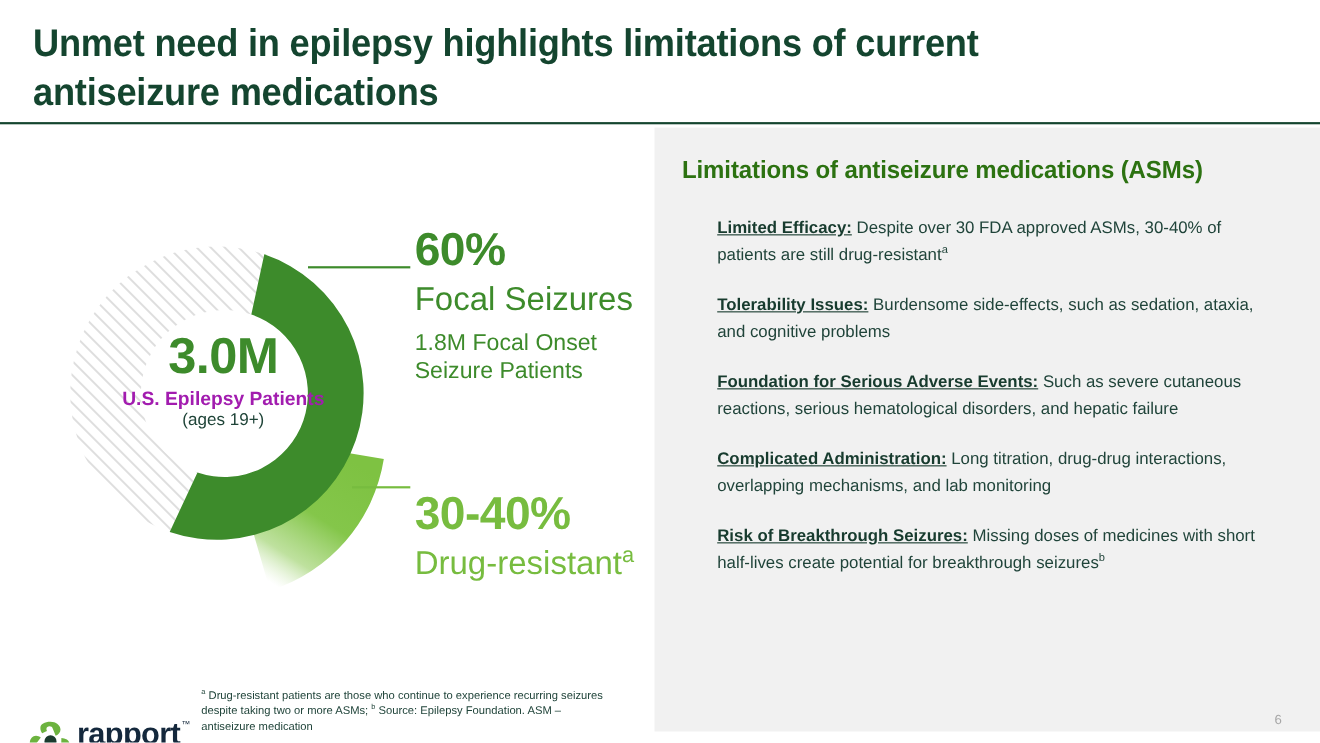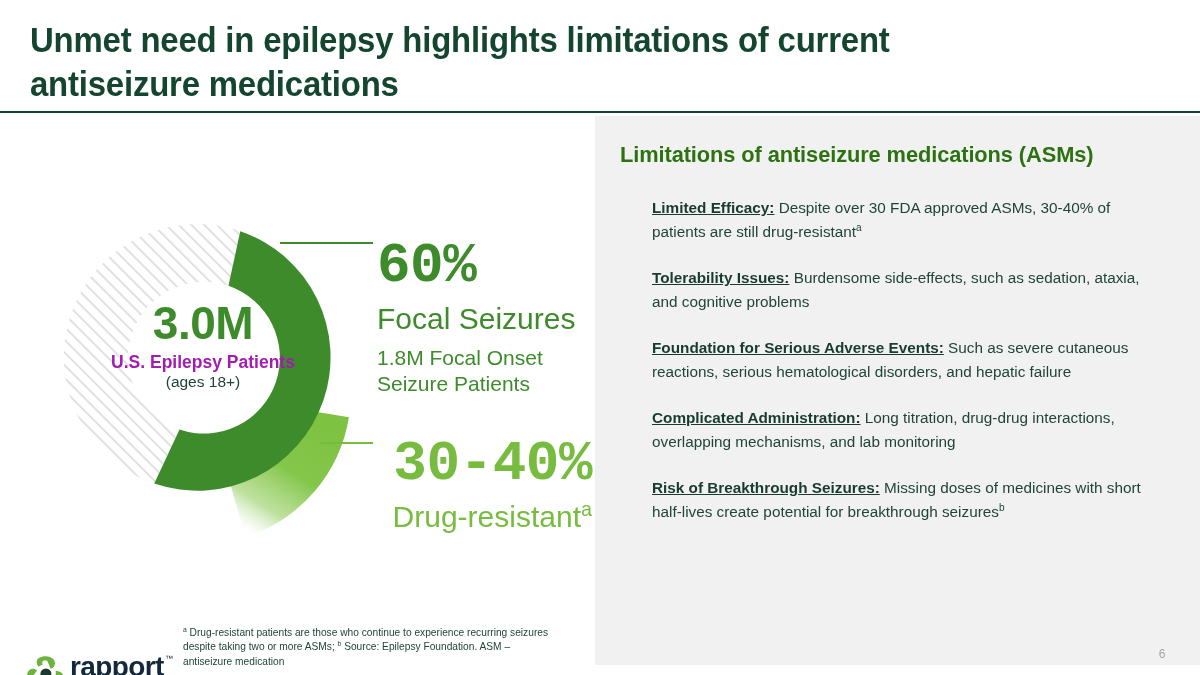--- a/index.html
+++ b/index.html
@@ -133,31 +133,29 @@
   
   #callout-primary {
     position: absolute;
     left: 377px;
     top: 206px;
     width: 215px;
   }
   #callout-secondary {
     position: absolute;
     left: 377px;
-    top: 404px;
+    top: 446px;
     width: 215px;
-    text-align: right;
   }
   .callout-value {
-    font-family: Liberation Mono, monospace;
-    font-weight: bold;
-    font-size: 56px;
+    font-family: Liberation Sans, sans-serif;
+    font-weight: bold;
+    font-size: 42px;
     line-height: 1.0;
     letter-spacing: -0.5px;
-    margin-top: 32px;
   }
   .callout-title {
     font-family: "Liberation Sans Narrow", "Liberation Sans", sans-serif;
     font-weight: normal;
     font-size: 30px;
     line-height: 1.12;
     margin-top: 8px;
   }
   .callout-detail {
     font-family: "Liberation Sans Narrow", "Liberation Sans", sans-serif;
@@ -268,21 +266,21 @@
     <path d="M 120.26 287.56 A 130 130 0 1 1 206.27 35.14 L 194.46 89.87 A 74 74 0 1 0 145.51 233.55 Z" fill="url(#hatch)"></path>
 
     <path d="M 314.93 221.36 A 150 150 0 0 1 211.51 340.84 L 195.93 287.12 A 94 94 0 0 0 260.74 212.25 Z" fill="url(#lightArcGrad)"></path>
 
     <path d="M 206.27 35.14 A 130 130 0 0 1 120.26 287.56 L 145.51 233.55 A 74 74 0 0 0 194.46 89.87 Z" fill="#3d8b2b"></path>
   </svg>
 
   <div id="donut-center-text">
     <div id="donut-big-number">3.0M</div>
     <div id="donut-sub-label">U.S. Epilepsy Patients</div>
-    <div id="donut-age-label">(ages 18+)</div>
+    <div id="donut-age-label">(ages 19+)</div>
   </div>
 </div>
 
 <div class="leader" id="leader-primary"></div>
 <div class="leader" id="leader-secondary"></div>
 
 <div id="callout-primary">
   <div class="callout-value c-dark">60%</div>
   <div class="callout-title c-dark">Focal Seizures</div>
   <div class="callout-detail c-dark">1.8M Focal Onset Seizure Patients</div>

